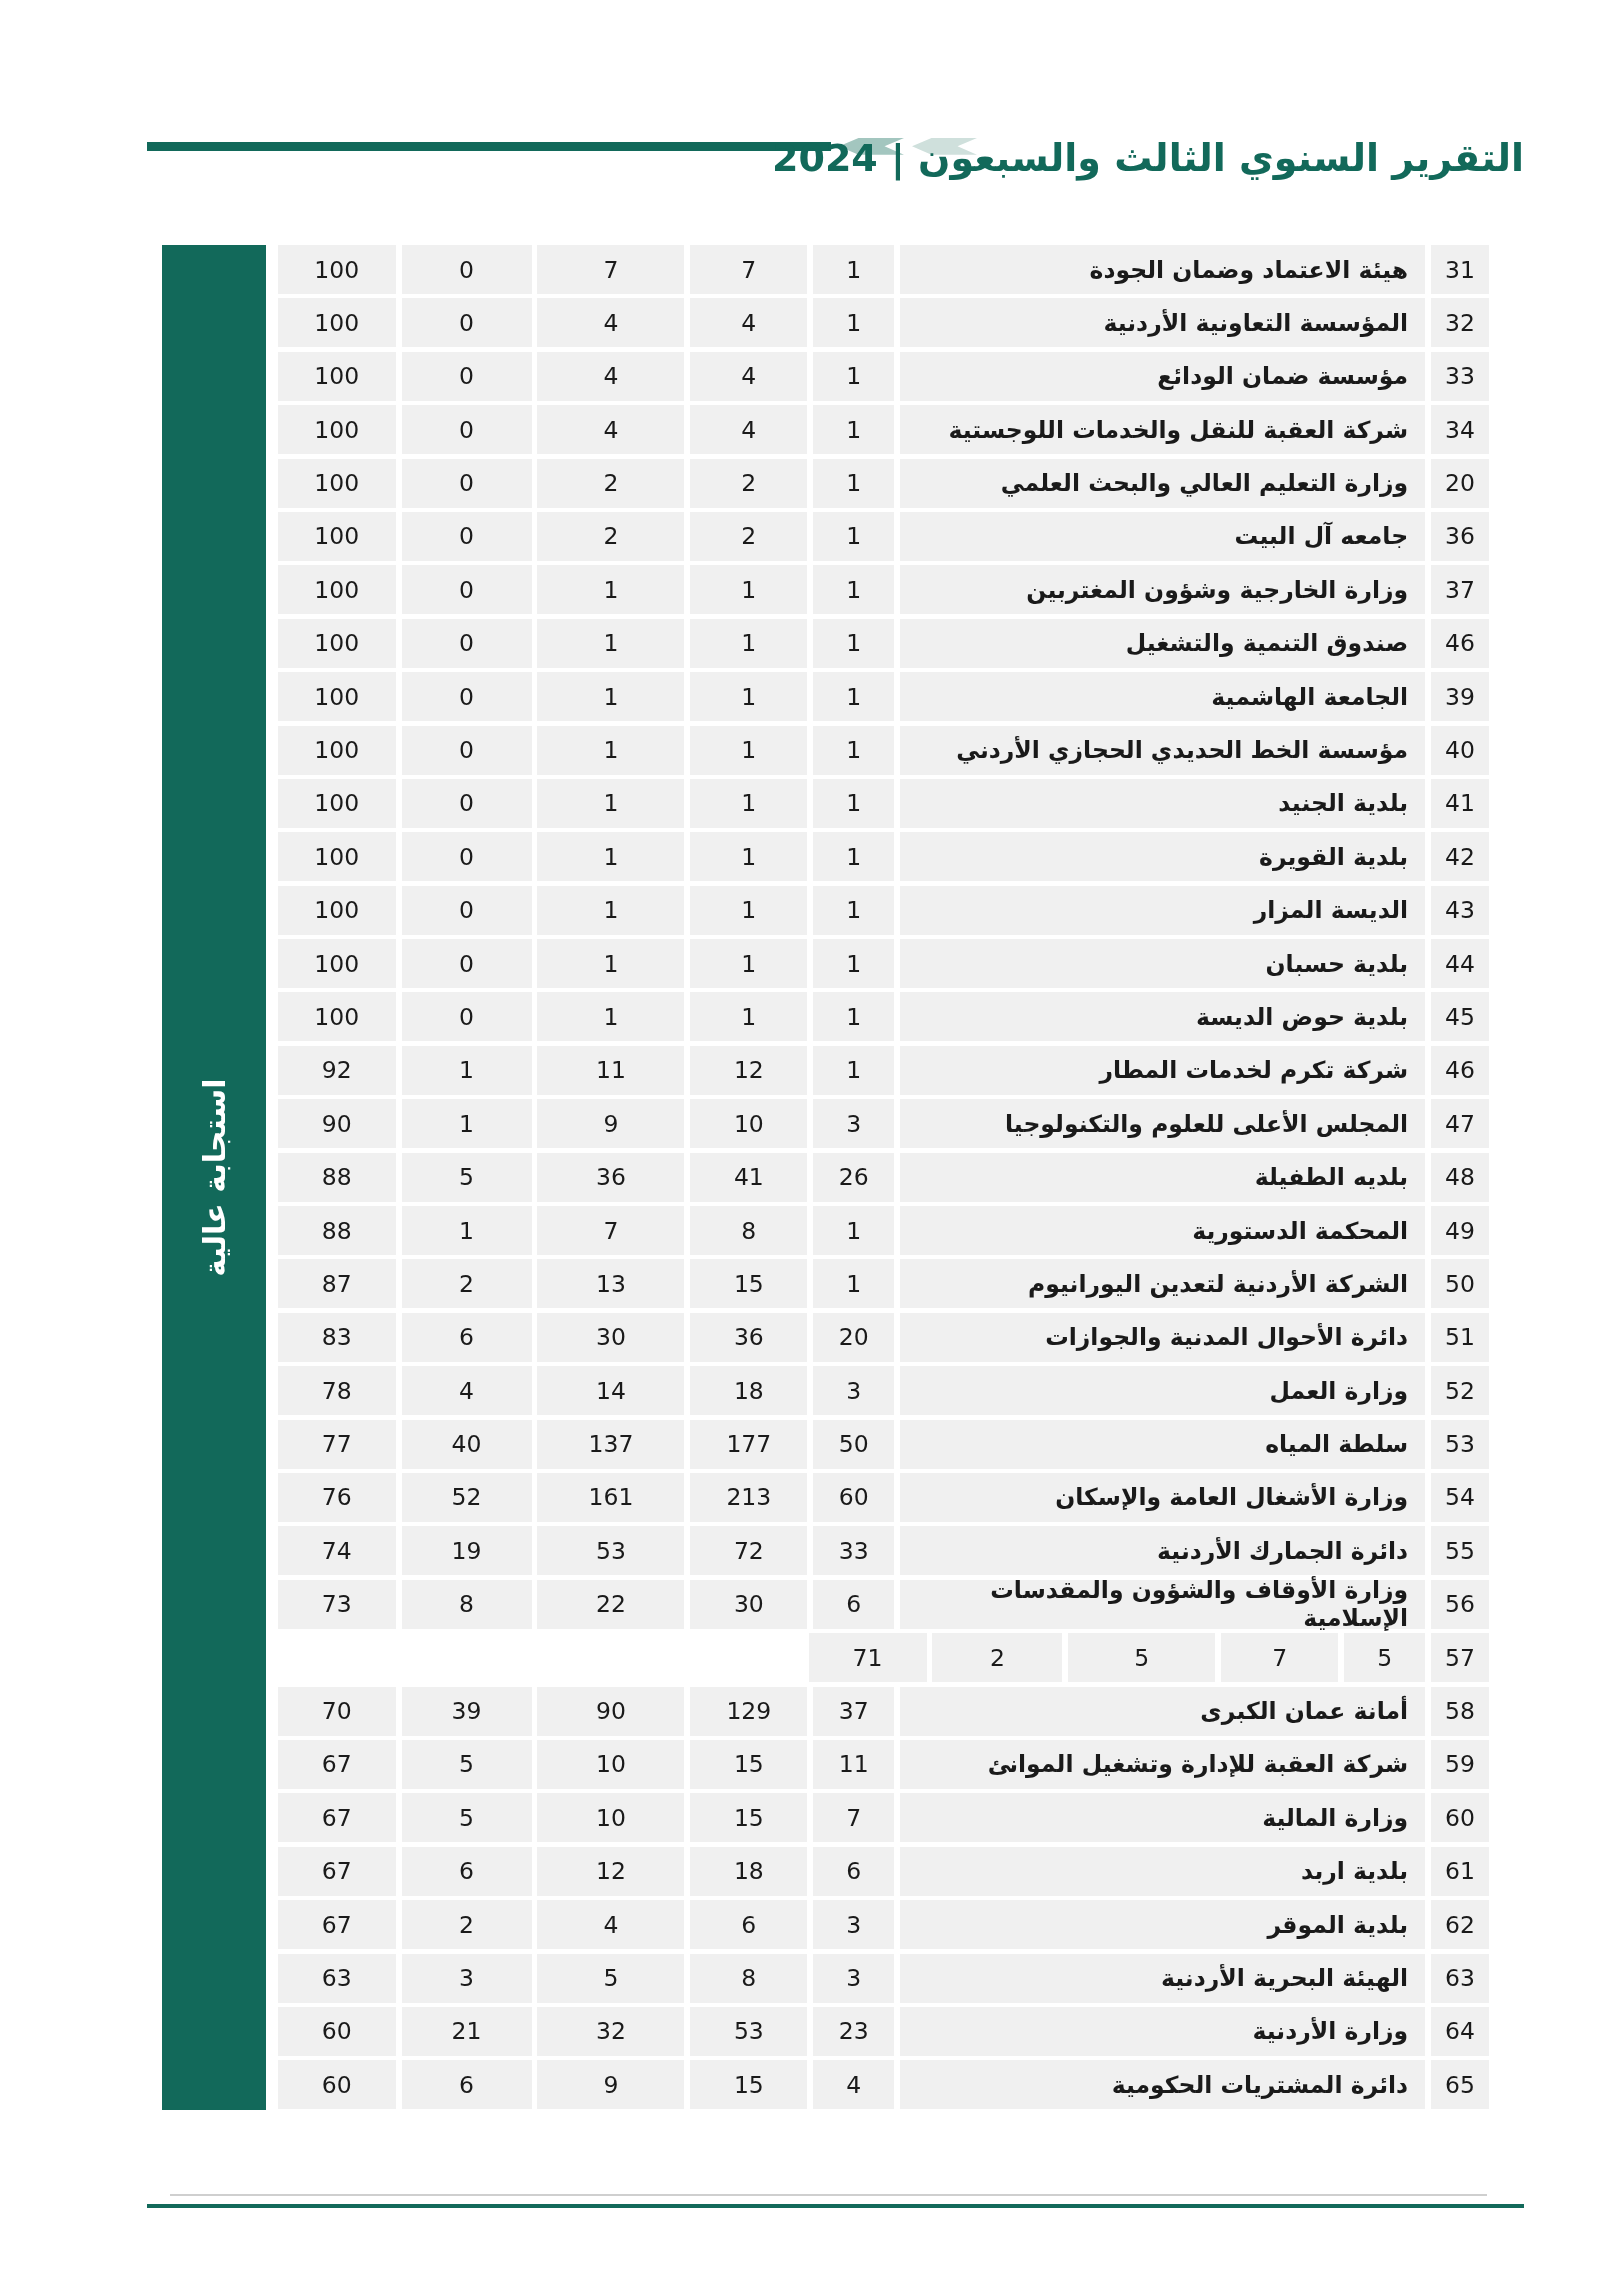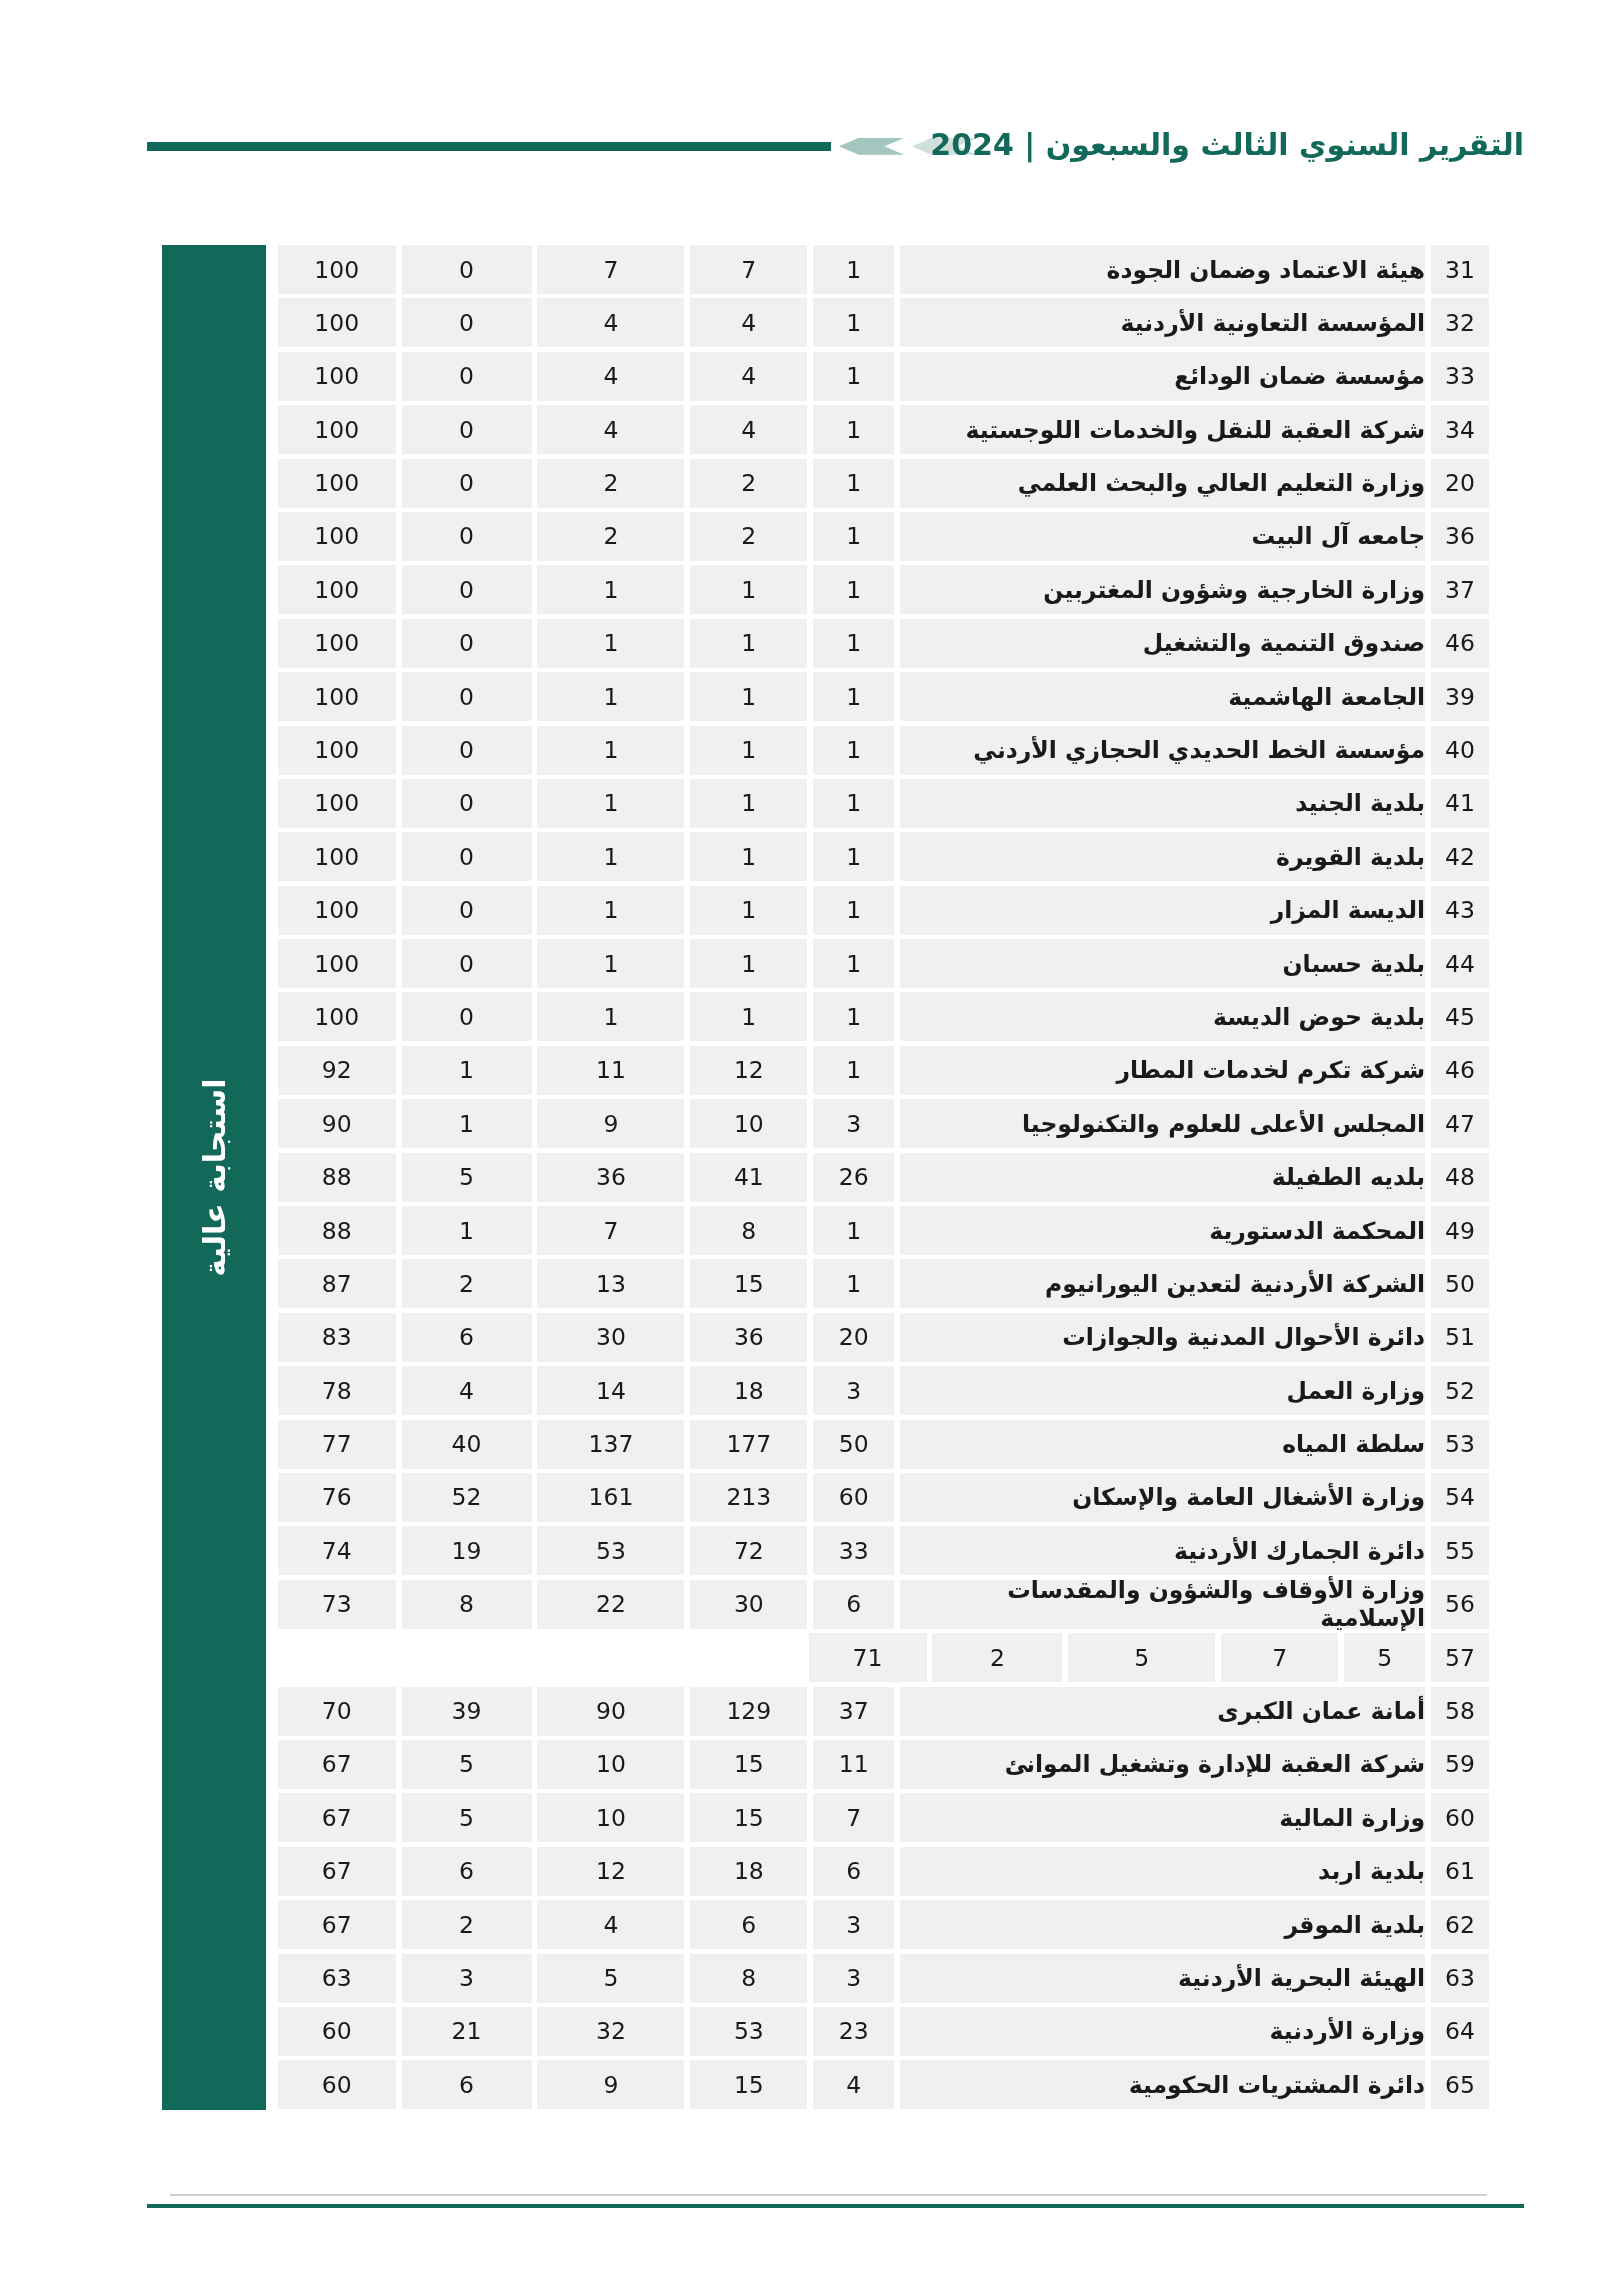--- a/index.html
+++ b/index.html
@@ -15,43 +15,43 @@
     width:1621px;height:2293px;position:relative;overflow:hidden;
     font-family:"DejaVu Sans", sans-serif;color:var(--ink);
   }
   
   .hdr-rule{position:absolute;left:147px;top:142px;width:684px;height:8.8px;background:var(--teal);}
   .chev{position:absolute;top:138px;width:65px;height:16.7px;
         clip-path:polygon(0 50%,30% 0,100% 0,70% 50%,100% 100%,30% 100%);}
   .chev.one{left:839px;background:var(--chev-mid);}
   .chev.two{left:912px;background:var(--chev-light);}
   .hdr-title{
-    position:absolute;top:124px;right:97px;direction:rtl;white-space:nowrap;
-    font-size:30px;font-weight:700;color:var(--teal);line-height:1.4;
+    position:absolute;top:132px;right:97px;direction:rtl;white-space:nowrap;
+    font-size:38px;font-weight:700;color:var(--teal);line-height:1.4;
   }
   
   .side-label{
     position:absolute;left:162px;top:245px;width:104px;height:1865px;
     background:var(--teal);display:flex;align-items:center;justify-content:center;
   }
   .side-label span{
     transform:rotate(-90deg);white-space:nowrap;color:#ffffff;
     font-size:30px;font-weight:700;direction:rtl;letter-spacing:1px;
   }
   .rows{
     position:absolute;left:272px;top:245px;width:1217px;
     display:flex;flex-direction:column;gap:4.4px;
   }
   .row{display:flex;direction:rtl;height:49px;column-gap:5.9px;}
   .cell{
     background:var(--row-bg);display:flex;align-items:center;justify-content:center;
     font-size:23.5px;color:var(--ink);
   }
   .c-num{width:58px;}
-  .c-name{width:525px;justify-content:flex-start;padding:0 0;
+  .c-name{width:525px;justify-content:flex-start;padding:0 17px;
           font-weight:700;font-size:23.5px;direction:rtl;}
   .c-v0{width:81px;}
   .c-v1{width:117px;}
   .c-v2{width:147px;}
   .c-v3{width:130px;}
   .c-v4{width:118px;}
   
   .ftr-gray{position:absolute;left:170px;top:2194px;width:1317px;height:2px;background:#cfcfcf;}
   .ftr-teal{position:absolute;left:147px;top:2204px;width:1377px;height:3.9px;background:var(--teal);}
 </style>

